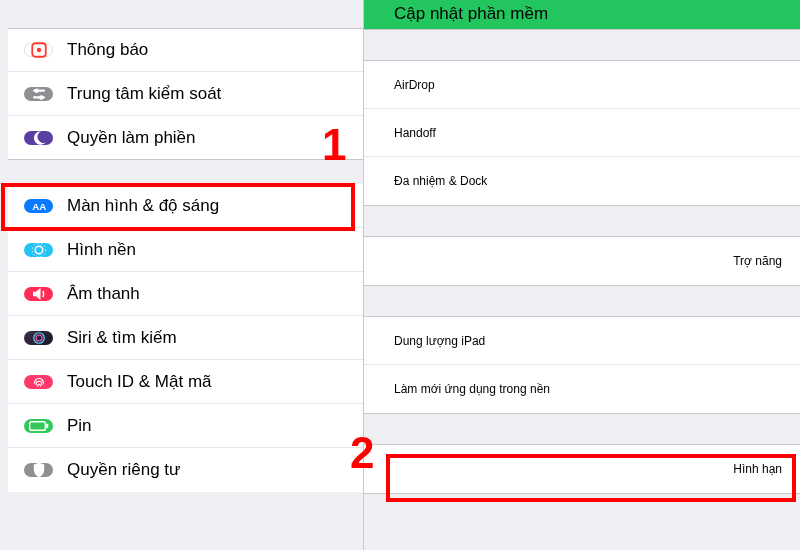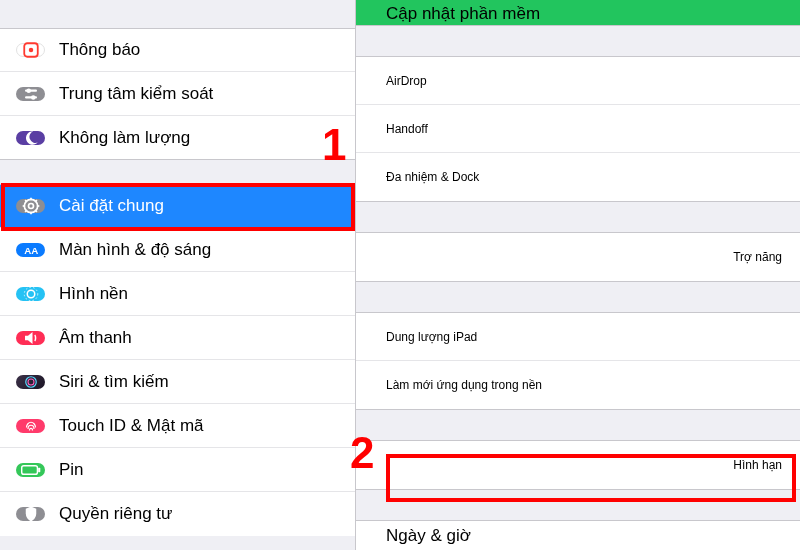--- a/index.html
+++ b/index.html
@@ -2,21 +2,21 @@
 <html><head>
 <meta charset="utf-8">
 <style>
   * { box-sizing: border-box; margin: 0; padding: 0; }
   html, body { width: 800px; height: 550px; overflow: hidden; font-family: -apple-system, "Helvetica Neue", Arial, sans-serif; }
   body { background: #efeff4; position: relative; }
 
   .container { display: flex; width: 800px; height: 550px; }
 
   
-  .sidebar { width: 356px; height: 100%; background: #efeff4; border-right: 1px solid #c8c7cc; display: flex; flex-direction: column; }
+  .sidebar { width: 356px; height: 100%; background: #efeff4; border-right: 1px solid #c8c7cc; display: flex; flex-direction: column; margin-left: 8px; }
   .sidebar-gap { height: 28px; background: #efeff4; }
   .sidebar-gap.small { height: 24px; }
 
   .sidebar .row {
     height: 44px;
     background: #ffffff;
     display: flex;
     align-items: center;
     padding-left: 16px;
     border-bottom: 1px solid #e5e5e8;
@@ -91,44 +91,25 @@
           </svg>
       </span>
       <span class="lbl">Trung tâm kiểm soát</span>
     </div>
     <div class="row last">
       <span class="icon-box" style="background:#5a3ea3">
         <svg width="18" height="18" viewBox="0 0 24 24">
             <path d="M15 3a9 9 0 1 0 6 15 7 7 0 0 1-6-15z" fill="#fff"></path>
           </svg>
       </span>
-      <span class="lbl">Không làm lượng</span>
+      <span class="lbl">Quyền làm phiền</span>
     </div>
 
     <div class="sidebar-gap small"></div>
 
-    <div class="row first selected">
-      <span class="icon-box" style="background:#8e8e93">
-        <svg width="20" height="20" viewBox="0 0 24 24">
-            <circle cx="12" cy="12" r="8" fill="none" stroke="#fff" stroke-width="2"></circle>
-            <circle cx="12" cy="12" r="3" fill="none" stroke="#fff" stroke-width="2"></circle>
-            <g stroke="#fff" stroke-width="2">
-              <line x1="12" y1="2" x2="12" y2="5"></line>
-              <line x1="12" y1="19" x2="12" y2="22"></line>
-              <line x1="2" y1="12" x2="5" y2="12"></line>
-              <line x1="19" y1="12" x2="22" y2="12"></line>
-              <line x1="4.9" y1="4.9" x2="7" y2="7"></line>
-              <line x1="17" y1="17" x2="19.1" y2="19.1"></line>
-              <line x1="4.9" y1="19.1" x2="7" y2="17"></line>
-              <line x1="17" y1="7" x2="19.1" y2="4.9"></line>
-            </g>
-          </svg>
-      </span>
-      <span class="lbl">Cài đặt chung</span>
-    </div>
     <div class="row">
       <span class="icon-box" style="background:#0a7bff">
         <svg width="18" height="14" viewBox="0 0 24 18">
             <text x="3" y="14" font-size="13" font-weight="700" fill="#fff" font-family="Arial">AA</text>
           </svg>
       </span>
       <span class="lbl">Màn hình &amp; độ sáng</span>
     </div>
     <div class="row">
       <span class="icon-box" style="background:#25c2f4">
@@ -218,23 +199,20 @@
           <span>Làm mới ứng dụng trong nền</span>
         </div>
     </div>
 
     <div class="group single">
       <div class="drow">
           <span>Hình hạn</span>
         </div>
     </div>
 
-    <div class="detail-bottom-partial">
-      <span>Ngày &amp; giờ</span>
-    </div>
   </div>
 </div>
 
 <div class="hl-box" style="left:1px; top:183px; width:354px; height:48px;"></div>
 <div class="hl-num" style="left:322px; top:120px;">1</div>
 
 <div class="hl-box" style="left:386px; top:454px; width:410px; height:48px;"></div>
 <div class="hl-num" style="left:350px; top:428px;">2</div>
 
 </body></html>

